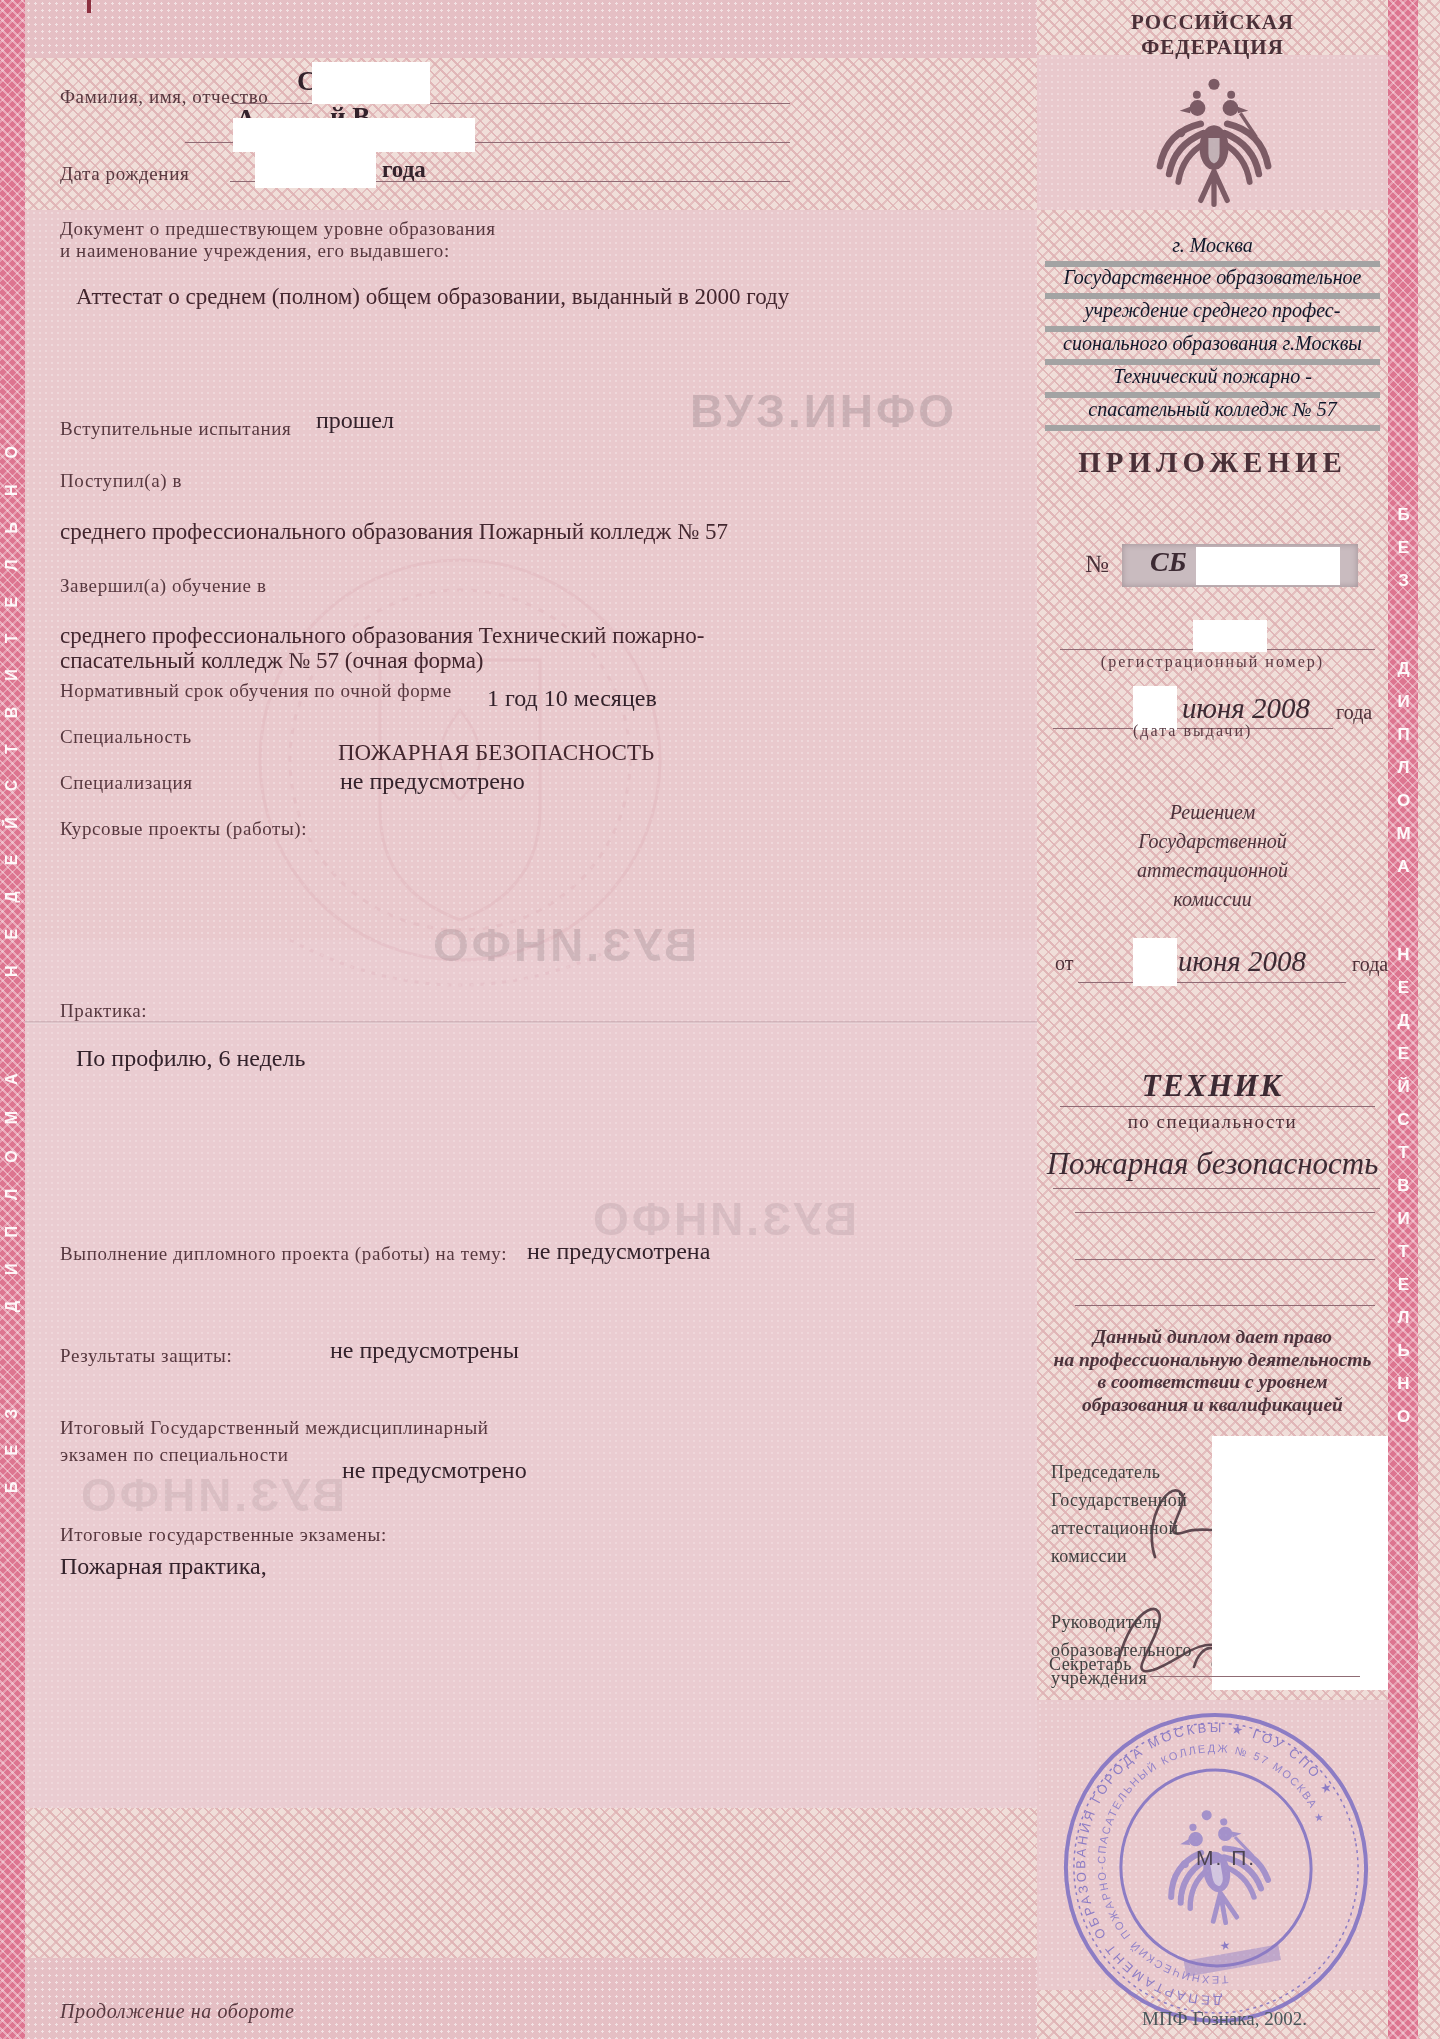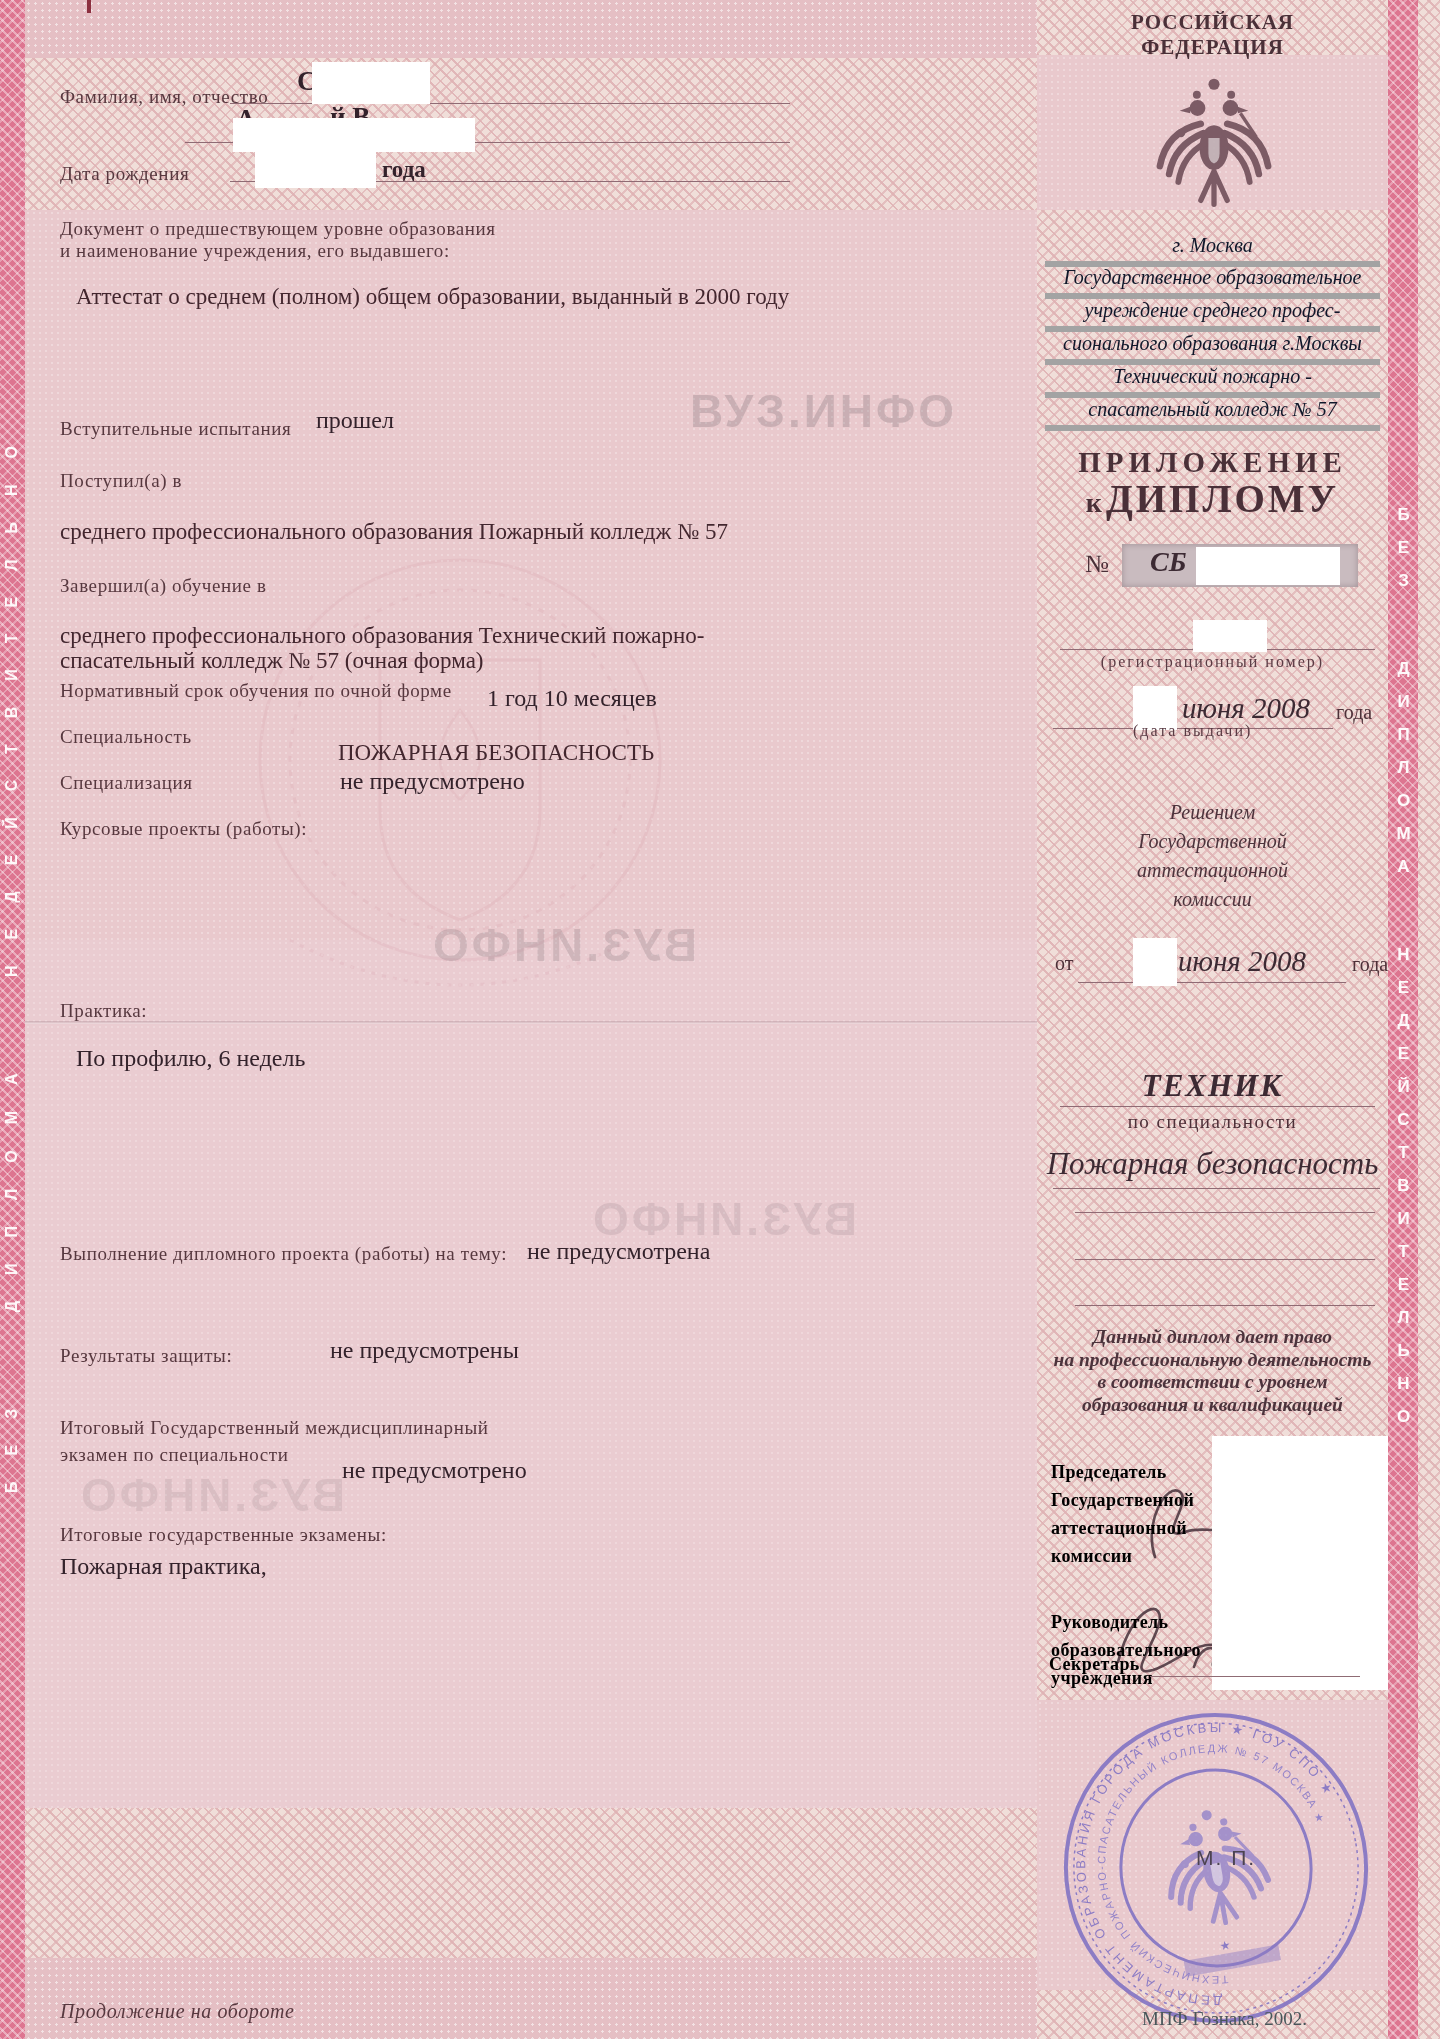--- a/index.html
+++ b/index.html
@@ -11,21 +11,21 @@
   .tex-hatch{background-color:#f0ded9;background-image:
      repeating-linear-gradient(45deg,rgba(223,178,180,.9) 0 2px,transparent 2px 8px),
      repeating-linear-gradient(-45deg,rgba(223,178,180,.7) 0 2px,transparent 2px 8px);}
   .tex-solid{background-color:#e9c9cd;background-image:radial-gradient(rgba(255,255,255,.28) 1px,transparent 1.5px);background-size:6px 6px;}
   .tex-solid2{background-color:#eaccd1;background-image:radial-gradient(rgba(255,255,255,.22) 1px,transparent 1.5px);background-size:6px 6px;}
   .edge-band{background-color:#dd7590;background-image:
      repeating-linear-gradient(45deg,rgba(255,255,255,.4) 0 2px,transparent 2px 7px),
      repeating-linear-gradient(-45deg,rgba(255,255,255,.3) 0 2px,transparent 2px 7px);}
   
   .lab{font-size:19px;letter-spacing:.6px;color:#57383f;white-space:nowrap;}
-  .lab2{font-size:18px;letter-spacing:.4px;color:#000000;white-space:nowrap;font-weight:bold;}
+  .lab2{font-size:18px;letter-spacing:.4px;color:#404040;white-space:nowrap;}
   .val{font-size:24px;color:#33222b;white-space:nowrap;}
   .body23{font-size:23px;color:#42262e;white-space:nowrap;text-align:center;}
   .ital{font-style:italic;}
   .rc-c{left:1045px;width:335px;text-align:center;}
   .inst{font-style:italic;font-size:20px;color:#0f172a;border-bottom:6px solid #a3a3a3;height:27px;white-space:nowrap;}
   .rule{background:#8f6b74;height:1px;}
   .redact{background:#ffffff;}
   .cap{font-size:16px;letter-spacing:2px;color:#5a3b44;white-space:nowrap;}
   .wm{font-weight:bold;font-size:46px;letter-spacing:3px;color:rgba(128,112,118,.30);white-space:nowrap;font-family:"Liberation Sans",sans-serif;}
   .vband-left{writing-mode:vertical-rl;transform:rotate(180deg);font-family:"Liberation Sans",sans-serif;
@@ -170,24 +170,20 @@
   </svg>
 
   <div class="abs rc-c inst" style="top:234px">г. Москва</div>
   <div class="abs rc-c inst" style="top:266px">Государственное образовательное</div>
   <div class="abs rc-c inst" style="top:299px">учреждение среднего профес-</div>
   <div class="abs rc-c inst" style="top:332px">сионального образования г.Москвы</div>
   <div class="abs rc-c inst" style="top:365px">Технический пожарно -</div>
   <div class="abs rc-c inst" style="top:398px">спасательный колледж № 57</div>
 
   <div class="abs rc-c" style="top:446px;font-weight:bold;font-size:29px;letter-spacing:5px;color:#4a3038">ПРИЛОЖЕНИЕ</div>
-  <div class="abs rc-c" style="top:476px;color:#4a3038">
-    <span style="font-weight:bold;font-size:28px">к</span>
-    <span style="font-weight:bold;font-size:39px;letter-spacing:3px">ДИПЛОМУ</span>
-  </div>
 
   <span class="abs" style="left:1085px;top:550px;font-size:25px;color:#4a3038">№</span>
   <div class="abs" style="left:1122px;top:544px;width:236px;height:43px;background:#c9bbbf;box-shadow:inset 0 0 6px #9d8d92"></div>
   <span class="abs ital" style="left:1150px;top:546px;font-weight:bold;font-size:28px;color:#3c2a33">СБ</span>
   <div class="abs redact" style="left:1196px;top:547px;width:144px;height:38px"></div>
 
   <div class="abs rule" style="left:1060px;top:649px;width:315px"></div>
   <div class="abs redact" style="left:1193px;top:620px;width:74px;height:32px"></div>
   <div class="abs rc-c cap" style="top:653px">(регистрационный номер)</div>
 

